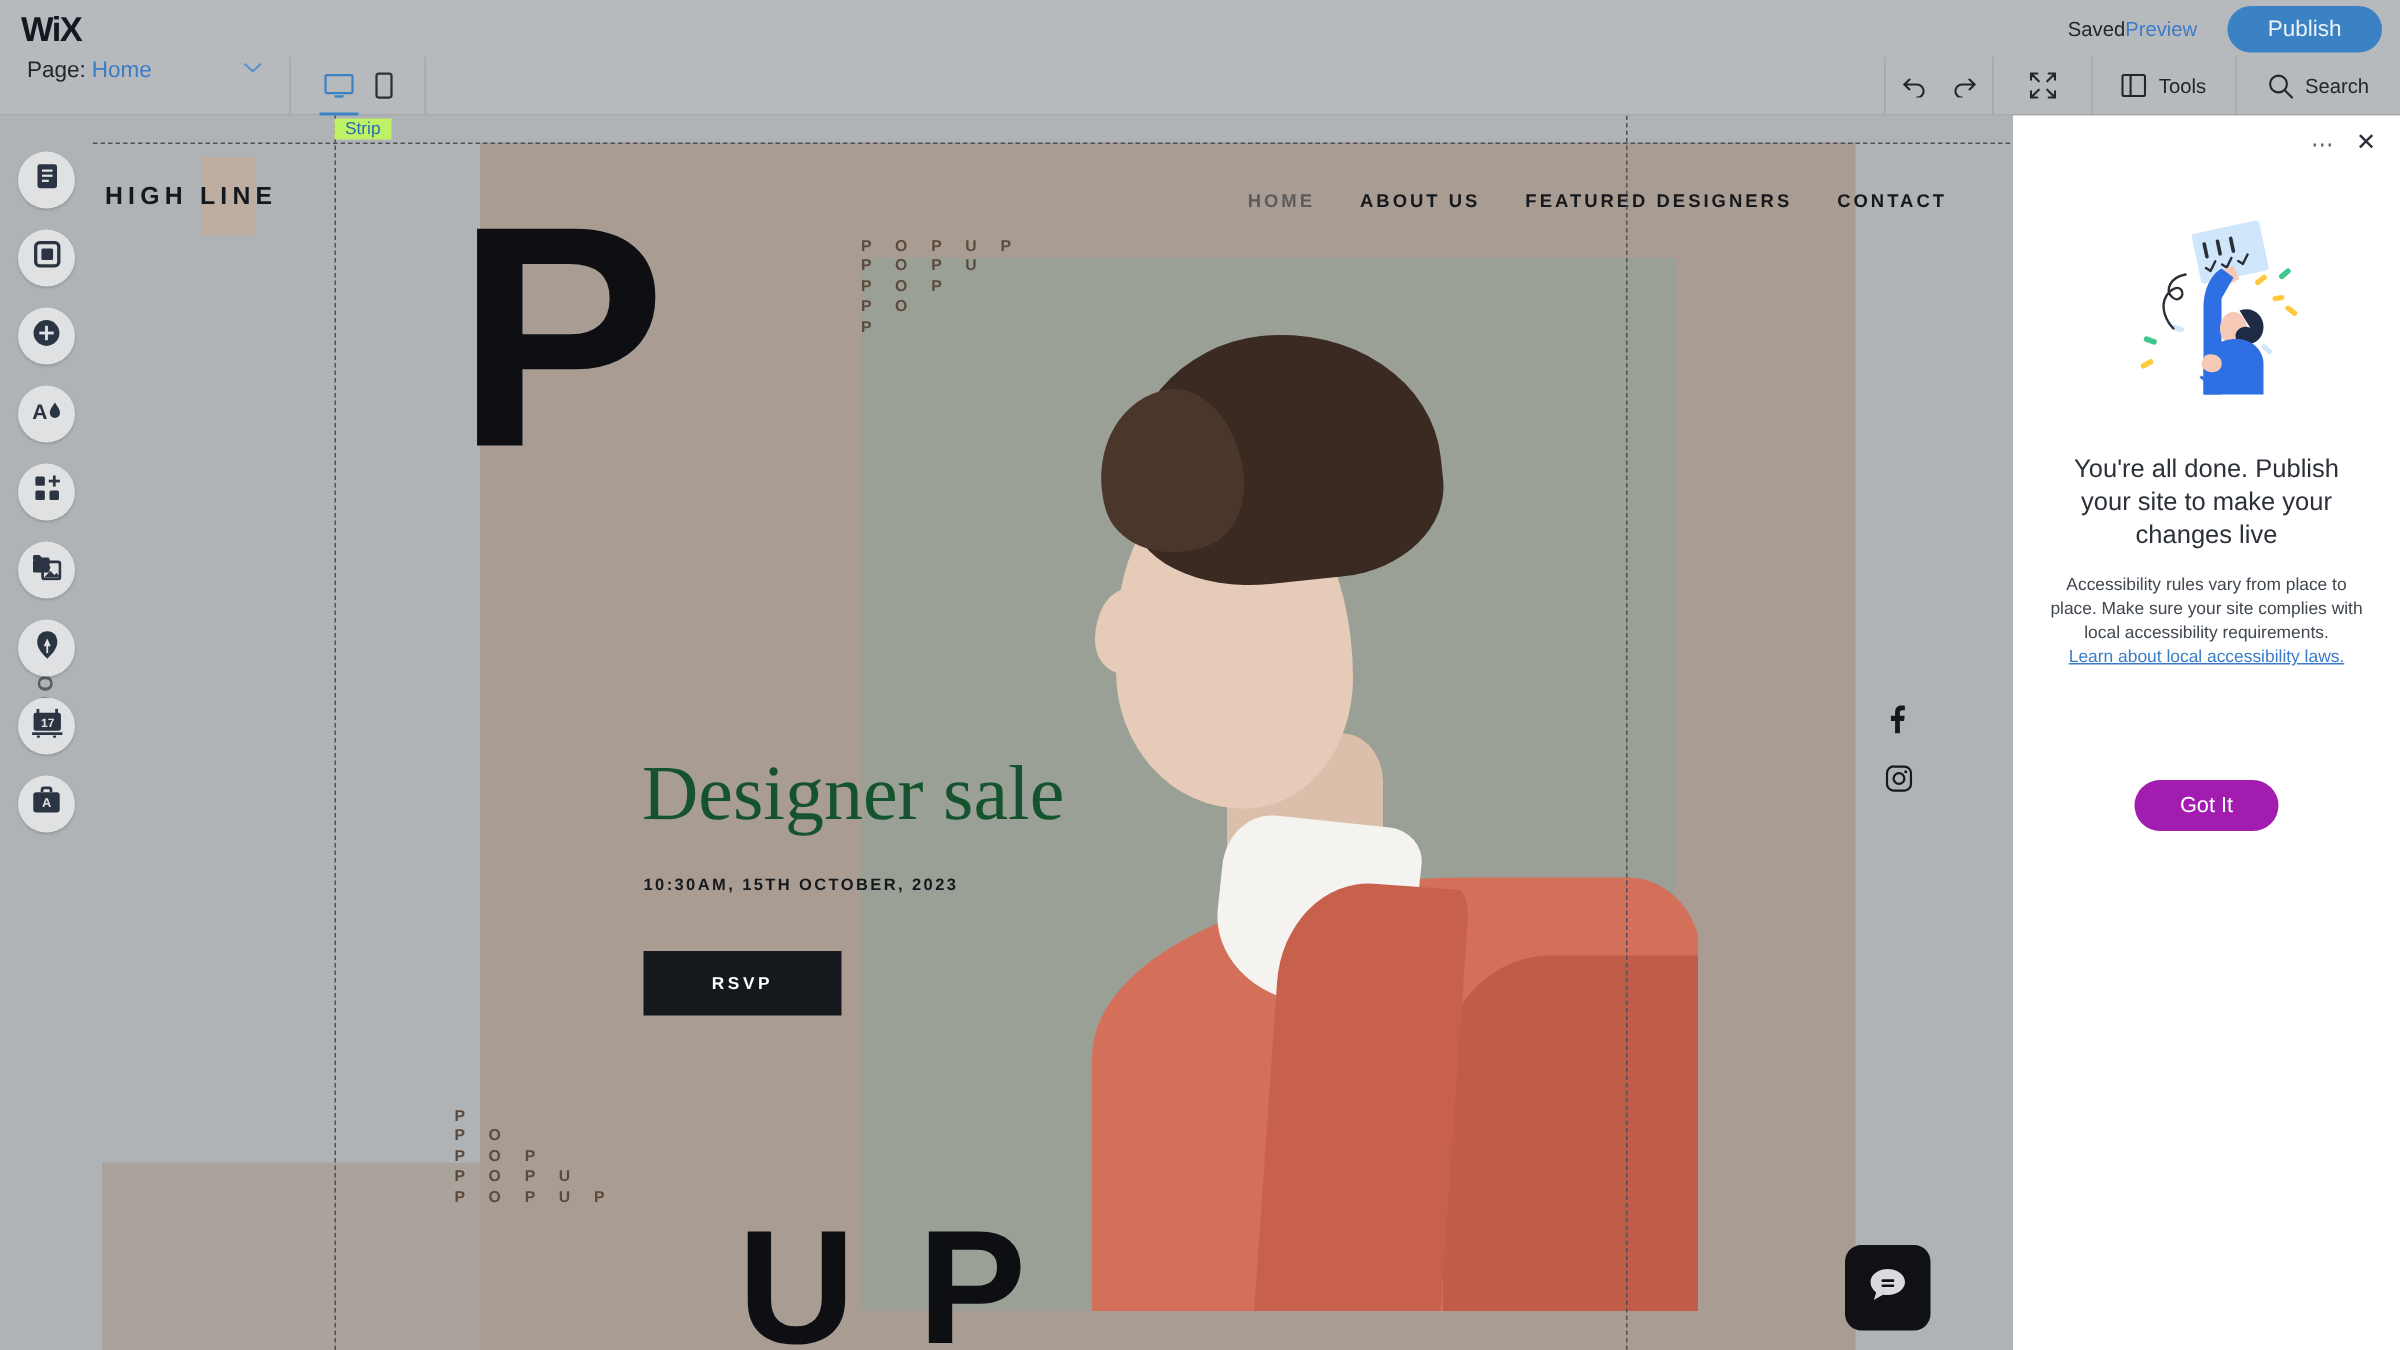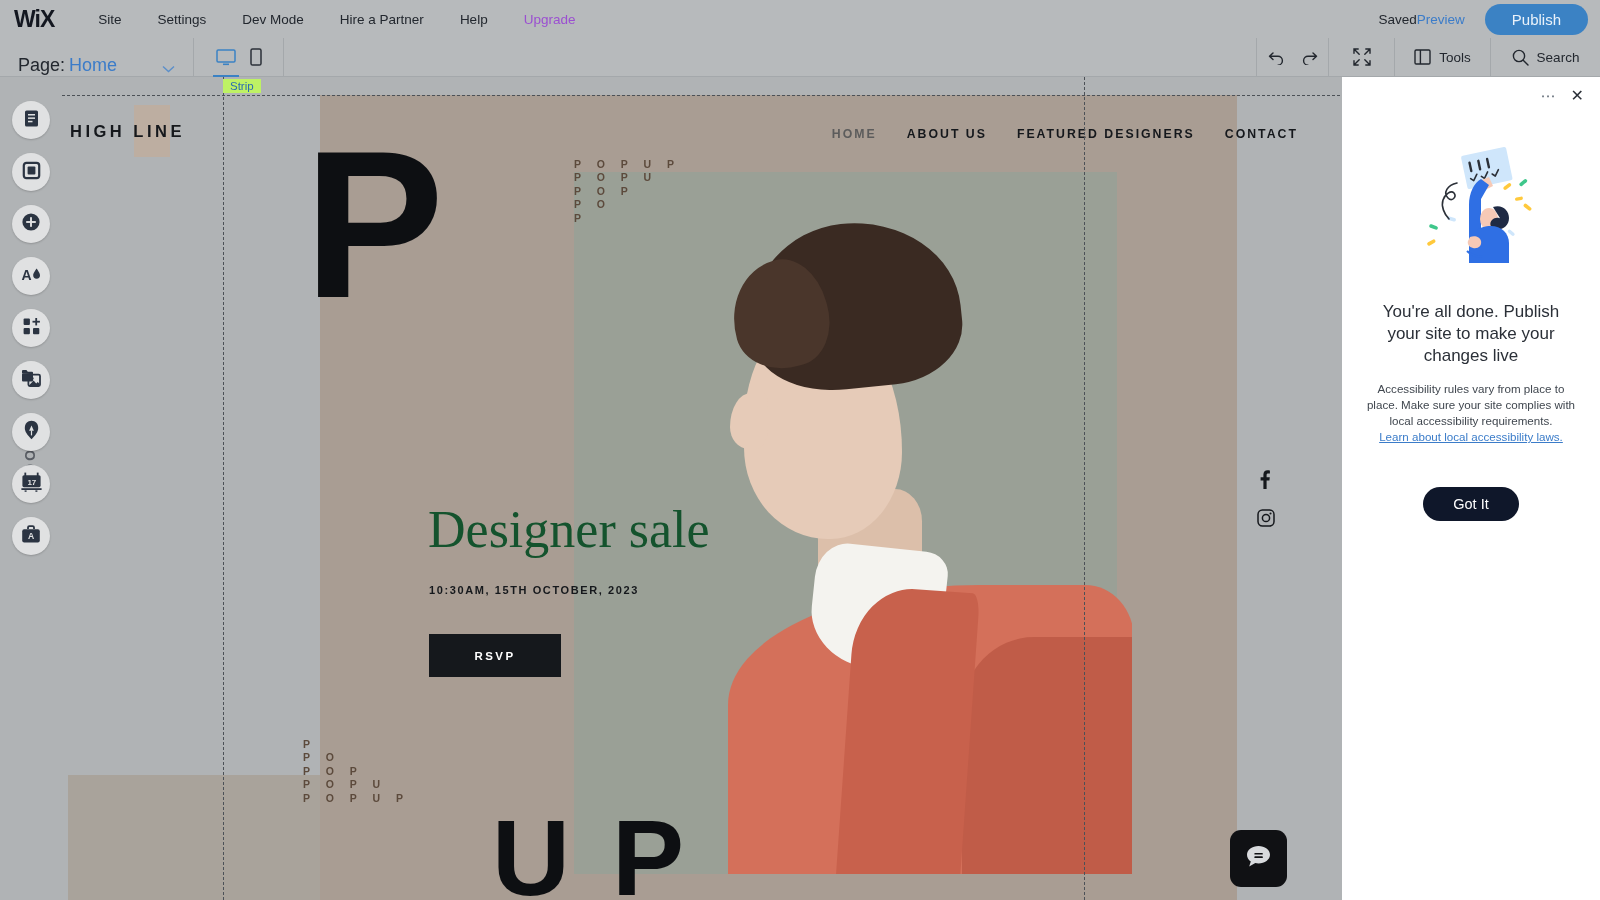--- a/index.html
+++ b/index.html
@@ -39,22 +39,22 @@
   }
 
   
   .secondbar {
     position: absolute; left: 0; top: 38px; width: 1600px; height: 39px;
     background: #b7babc;
     display: flex; align-items: stretch;
     border-bottom: 1px solid #a4a8ab;
   }
   .page-selector {
-    width: 194px; display: flex; align-items: flex-end; padding-left: 18px;
-    font-size: 18px; color: #22272e; cursor: pointer;
+    width: 194px; display: flex; align-items: flex-start; padding-left: 18px;
+    font-size: 15px; color: #22272e; cursor: pointer;
     border-right: 1px solid #a4a8ab;
   }
   .page-selector .pg-label { color: #22272e; }
   .page-selector .pg-value { color: #3b7cc9; margin-left: 4px; }
   .page-selector .chev { margin-left: auto; margin-right: 18px; color: #5b8fc9; font-size: 12px; }
   .view-toggles {
     width: 90px; display: flex; align-items: center; justify-content: center; gap: 14px;
     border-right: 1px solid #a4a8ab; position: relative;
   }
   .vt { cursor: pointer; display: flex; align-items: center; justify-content: center; position: relative; }
@@ -263,40 +263,32 @@
   .rp-title {
     margin-top: 30px; width: 200px; text-align: center;
     font-size: 17px; line-height: 22px; color: #2b3038;
   }
   .rp-body {
     margin-top: 14px; width: 212px; text-align: center;
     font-size: 11.6px; line-height: 16px; color: #40474f;
   }
   .rp-link { color: #3b7cc9; text-decoration: underline; cursor: pointer; }
   .rp-gotit {
-    margin-top: 42px; background: #0f172a; color: #ffffff;
+    margin-top: 74px; background: #a21caf; color: #ffffff;
     border: none; border-radius: 20px; padding: 9px 30px;
     font-size: 14.5px; cursor: pointer;
   }
 </style>
 </head>
 <body>
 
 <div id="root">
 
   <div class="topbar">
     <div class="wix-logo">WiX</div>
-    <div class="topmenu">
-      <div class="topmenu-item">Site</div>
-      <div class="topmenu-item">Settings</div>
-      <div class="topmenu-item">Dev Mode</div>
-      <div class="topmenu-item">Hire a Partner</div>
-      <div class="topmenu-item">Help</div>
-      <div class="topmenu-item upgrade">Upgrade</div>
-    </div>
     <div class="topbar-right">
       <div class="saved-label">Saved</div>
       <div class="preview-btn">Preview</div>
       <button class="publish-btn">Publish</button>
     </div>
   </div>
 
   <div class="secondbar">
     <div class="page-selector">
       <span class="pg-label">Page:</span>

